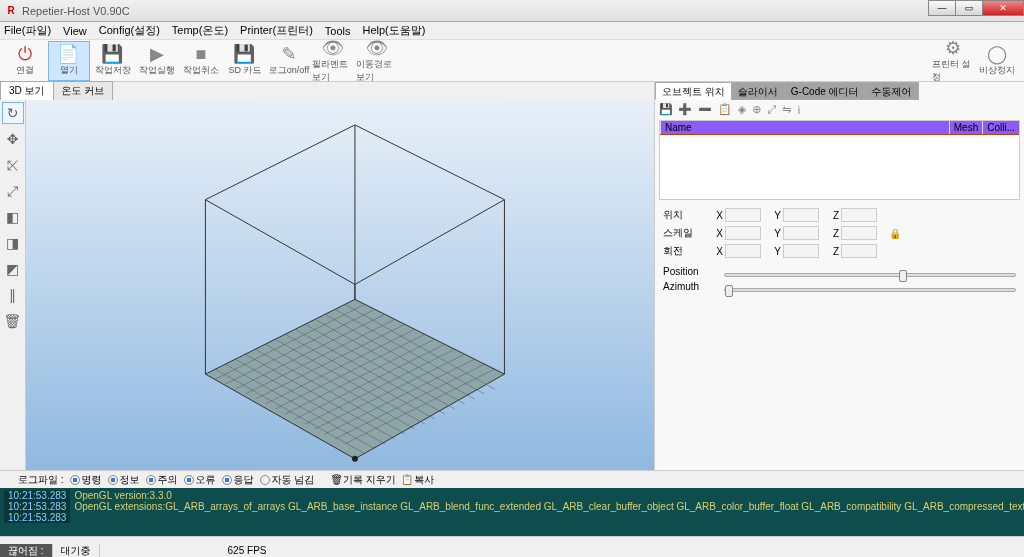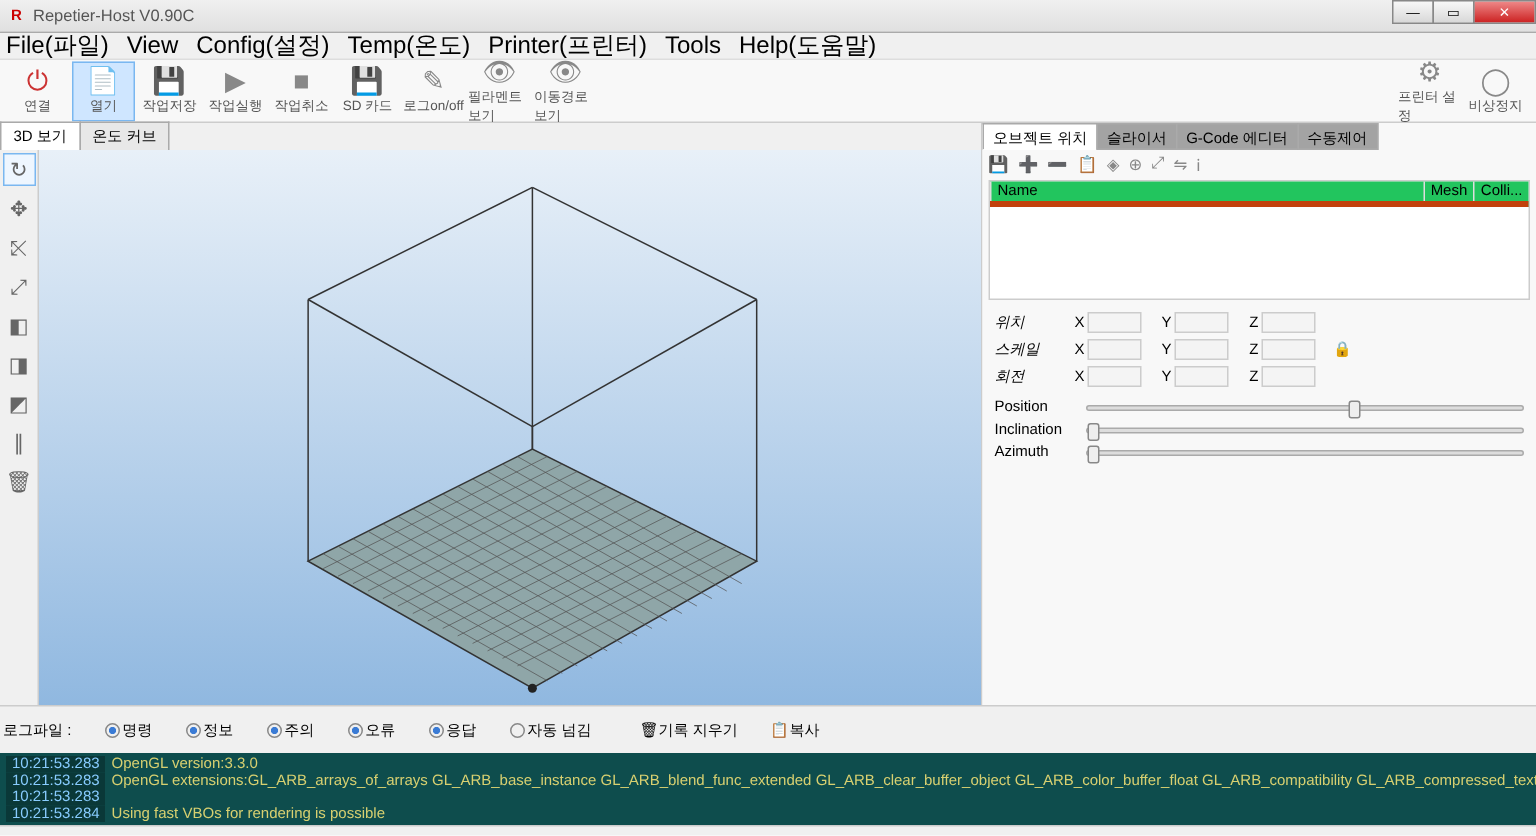--- a/index.html
+++ b/index.html
@@ -7,21 +7,21 @@
 
 
 .titlebar { height: 22px; background: linear-gradient(#f0f0f0,#e0e0e0); display: flex; align-items: center; padding: 0 4px; border-bottom: 1px solid #aaa; position: relative; }
 .titlebar .icon { width: 14px; height: 14px; margin-right: 4px; display: flex; align-items: center; justify-content: center; color: #c00; font-weight: bold; font-size: 10px; }
 .titlebar .title { color: #555; font-size: 11px; }
 .winbtns { position: absolute; right: 0; top: 0; display: flex; }
 .winbtn { width: 28px; height: 16px; border: 1px solid #888; margin-left: -1px; display: flex; align-items: center; justify-content: center; font-size: 9px; background: linear-gradient(#f8f8f8,#d8d8d8); }
 .winbtn.close { background: linear-gradient(#e88,#c22); color: #fff; width: 42px; }
 
 
-.menubar { height: 18px; background: #f0f0f0; display: flex; align-items: center; padding: 0 4px; font-size: 16px; border-bottom: 1px solid #ddd; }
+.menubar { height: 18px; background: #f0f0f0; display: flex; align-items: center; padding: 0 4px; font-size: 11px; border-bottom: 1px solid #ddd; }
 .menubar span { margin-right: 12px; cursor: default; }
 
 
 .toolbar { height: 42px; background: #f8f8f8; display: flex; align-items: center; padding: 2px 4px; border-bottom: 1px solid #ccc; }
 .tbtn { width: 42px; height: 40px; display: flex; flex-direction: column; align-items: center; justify-content: center; font-size: 9px; color: #555; margin-right: 2px; cursor: pointer;}
 .tbtn.sel { background: #cfe6ff; border: 1px solid #7ab7f0; }
 .tbtn .ticon { font-size: 18px; height: 20px; display:flex;align-items:center;justify-content:center; color:#888; }
 .tbtn.red .ticon { color: #c33; }
 .toolbar-right { margin-left: auto; display: flex; }
 
@@ -41,38 +41,38 @@
 .viewport svg { position: absolute; inset: 0; }
 
 
 .right-panel { flex: 1; display: flex; flex-direction: column; background: #f8f8f8; }
 .right-tabs { height: 18px; display: flex; font-size: 10px; }
 .right-tab { padding: 2px 6px; border: 1px solid #aaa; background: #a3a3a3; margin-right: -1px; }
 .right-tab.active { background: #fff; border-bottom-color: #fff; }
 
 .obj-toolbar { height: 18px; display: flex; align-items: center; gap: 6px; padding: 0 4px; color: #888; font-size: 11px; }
 .obj-list { flex: 0 0 80px; background: #fff; border: 1px solid #ccc; margin: 2px 4px; font-size: 10px; }
-.obj-list-head { display: flex; background: #22c55e; border-bottom: 4px solid #c2410c; }
+.obj-list-head { display: flex; background: #8b5cf6; border-bottom: 1px solid #c2410c; }
 .obj-list-head span:first-child { flex: 1; padding: 1px 4px; }
 .obj-list-head span { padding: 1px 4px; border-left: 1px solid #ddd; }
 
 .transform-grid { padding: 4px 8px; font-size: 10px; }
 .trow { display: flex; align-items: center; height: 18px; gap: 2px;}
-.trow .tlbl { width: 40px; font-style: italic; }
+.trow .tlbl { width: 40px; }
 .trow .ax { width: 12px; text-align: right; margin-left: 6px;}
 .trow input.tval { width: 36px; height: 14px; border: 1px solid #ccc; background: #f4f4f4; font-size: 9px; }
 
 .cutobj { display: flex; align-items: center; gap: 4px; padding: 2px 8px; font-size: 10px; }
-.srow { display: flex; align-items: center; padding: 2px 8px; font-size: 10px; gap: 6px;}
+.srow { display: flex; align-items: flex-end; padding: 2px 8px; font-size: 10px; gap: 6px;}
 .srow .slbl { width: 55px; }
 .srow .slider-track { flex:1; height: 4px; background: #ddd; border: 1px solid #aaa; border-radius: 2px; position: relative; }
 .srow .slider-thumb { position: absolute; top: -4px; width: 8px; height: 12px; background: #eee; border: 1px solid #888; border-radius: 2px; }
 
 
-.logbar { height: 32px; background: #f0f0f0; display: flex; align-items: center; font-size: 10px; padding: 0 2px; gap: 22px; border-top: 1px solid #ccc; }
+.logbar { height: 18px; background: #f0f0f0; display: flex; align-items: center; font-size: 10px; padding: 0 18px; gap: 6px; border-top: 1px solid #ccc; }
 .logbar .rb { display: inline-flex; align-items: center; gap: 2px; }
 .logbar .rb::before { content:""; width:8px; height:8px; border-radius:50%; border:1px solid #888; display:inline-block;}
 .logbar .rb.sel::before { background: radial-gradient(#3a7bd5 40%, transparent 45%); }
 
 
 .log { height: 48px; background: #0e4d4d; color: #cce; font-family: Consolas, monospace; font-size: 10px; padding: 2px 4px; overflow: hidden; white-space: nowrap; }
 .log .line { display: flex; }
 .log .ts { background: #0a3838; color: #8cf; padding: 0 4px; margin-right: 4px; }
 .log .msg { color: #d8d070; }
 
@@ -281,26 +281,20 @@
     </div>
 
 
     <div class="srow">
         <span class="slbl">Position</span>
         <div class="slider-track">
           <div class="slider-thumb" style="left:60%"></div>
         </div>
       </div>
     <div class="srow">
-        <span class="slbl">Inclination</span>
-        <div class="slider-track">
-          <div class="slider-thumb" style="left:0%"></div>
-        </div>
-      </div>
-    <div class="srow">
         <span class="slbl">Azimuth</span>
         <div class="slider-track">
           <div class="slider-thumb" style="left:0%"></div>
         </div>
       </div>
   </div>
 </div>
 
 <div class="logbar">
   <span>로그파일 :</span>
@@ -319,23 +313,19 @@
       <span class="ts">10:21:53.283</span>
       <span class="msg">OpenGL version:3.3.0</span>
     </div>
   <div class="line">
       <span class="ts">10:21:53.283</span>
       <span class="msg">OpenGL extensions:GL_ARB_arrays_of_arrays GL_ARB_base_instance GL_ARB_blend_func_extended GL_ARB_clear_buffer_object GL_ARB_color_buffer_float GL_ARB_compatibility GL_ARB_compressed_texture_pixel_sto</span>
     </div>
   <div class="line">
       <span class="ts">10:21:53.283</span>
     </div>
-  <div class="line">
-      <span class="ts">10:21:53.284</span>
-      <span class="msg">Using fast VBOs for rendering is possible</span>
-    </div>
 </div>
 
 <div class="statusbar">
   <div class="cell dark">끊어짐 :</div>
   <div class="cell">대기중</div>
   <div class="cell" style="margin-left:120px;border-right:none">625 FPS</div>
 </div>
 
 </body></html>

